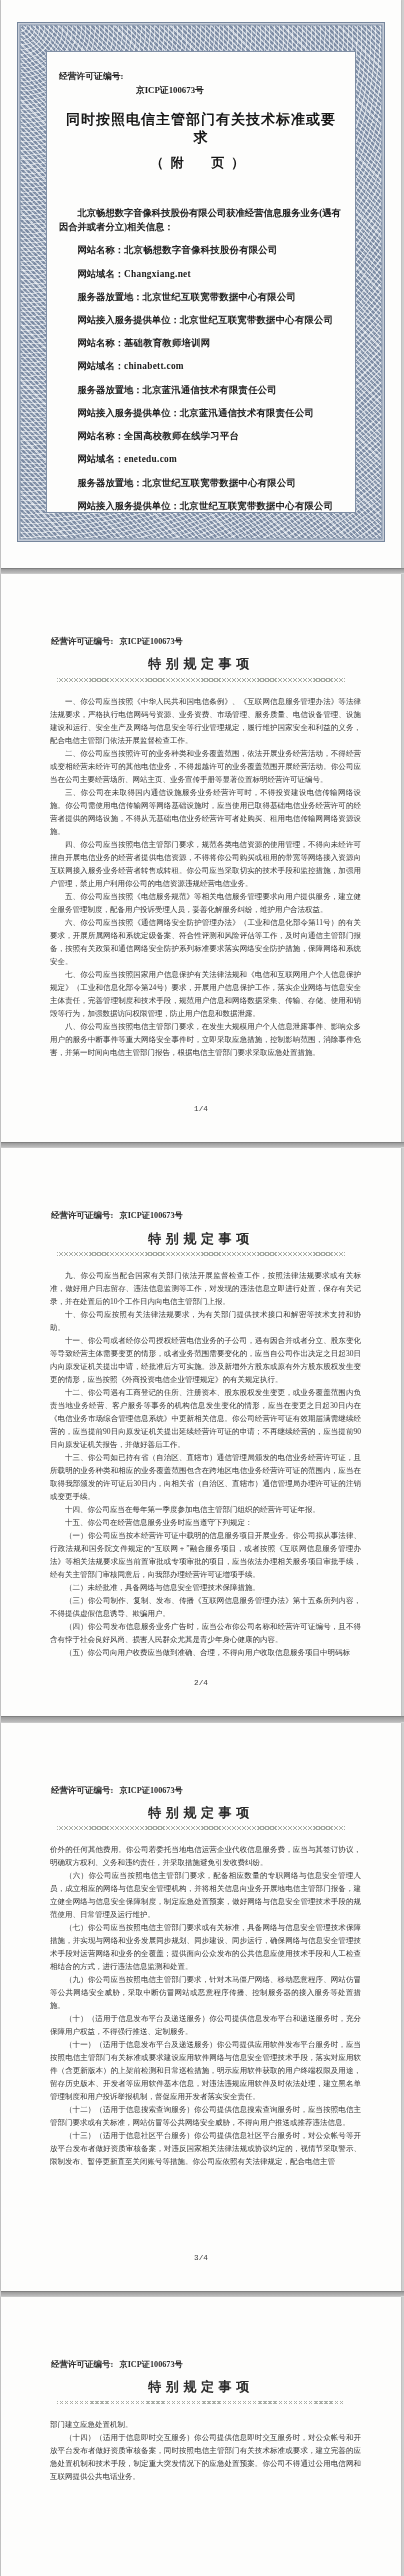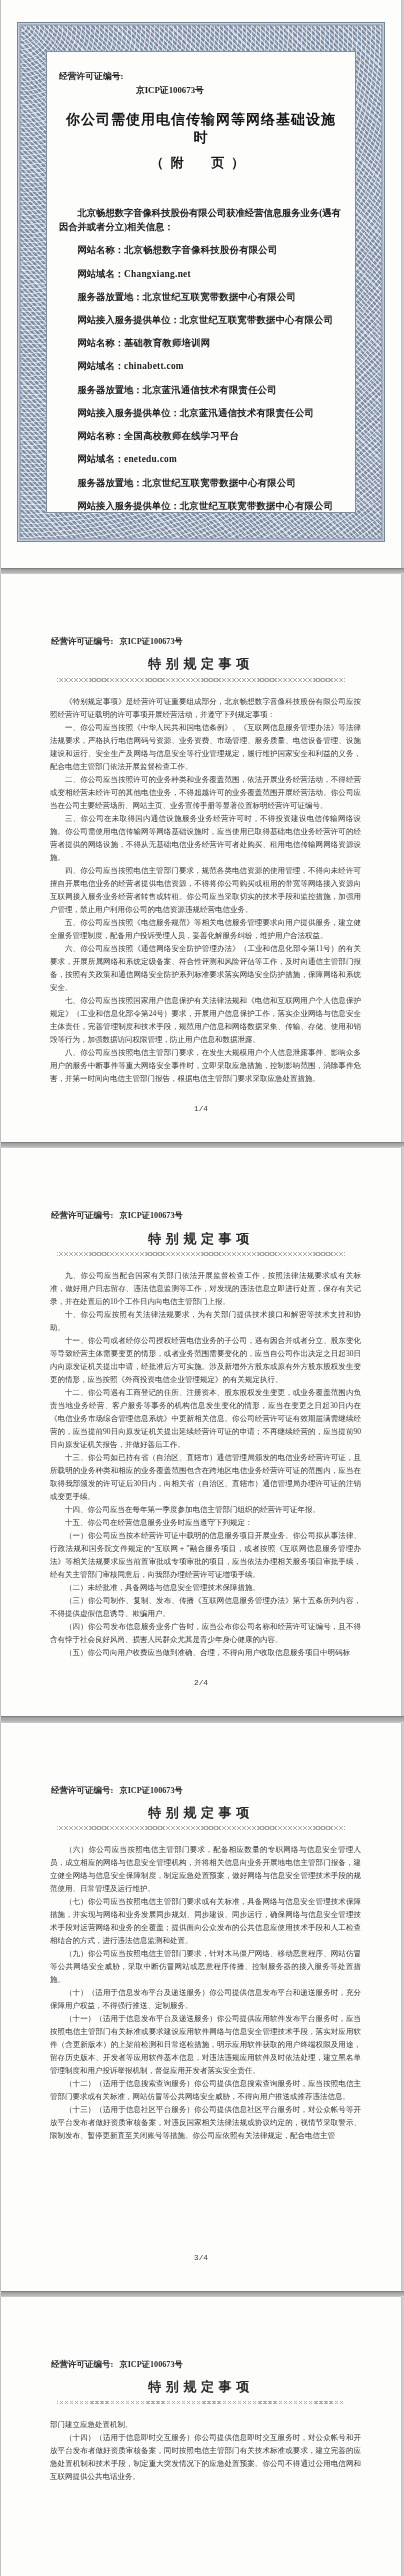--- a/index.html
+++ b/index.html
@@ -74,21 +74,21 @@
 </head>
 <body>
 
 <div class="doc">
 
   <div class="page cert">
     <div class="cert-frame">
       <div class="cert-inner">
         <div class="cert-no-label">经营许可证编号:</div>
         <div class="cert-no-value">京ICP证100673号</div>
-        <div class="cert-title">你公司需使用电信传输网等网络基础设施时</div>
+        <div class="cert-title">同时按照电信主管部门有关技术标准或要求</div>
         <div class="cert-title2">（附　页）</div>
         <div class="cert-intro">北京畅想数字音像科技股份有限公司获准经营信息服务业务(遇有因合并或者分立)相关信息：</div>
         <div class="cert-entries">
           <p class="cert-line"><span class="lbl">网站名称：</span><span class="latin">北京畅想数字音像科技股份有限公司</span></p>
             <p class="cert-line"><span class="lbl">网站域名：</span><span class="latin">Changxiang.net</span></p>
             <p class="cert-line"><span class="lbl">服务器放置地：</span><span class="latin">北京世纪互联宽带数据中心有限公司</span></p>
             <p class="cert-line"><span class="lbl">网站接入服务提供单位：</span><span class="latin">北京世纪互联宽带数据中心有限公司</span></p>
             <p class="cert-line"><span class="lbl">网站名称：</span><span class="latin">基础教育教师培训网</span></p>
             <p class="cert-line"><span class="lbl">网站域名：</span><span class="latin">chinabett.com</span></p>
             <p class="cert-line"><span class="lbl">服务器放置地：</span><span class="latin">北京蓝汛通信技术有限责任公司</span></p>
@@ -105,21 +105,20 @@
   <div class="sep"></div>
 
   <div class="page prov">
     <div class="prov-head">
       <span class="lbl">经营许可证编号:</span>
       <span class="num">京ICP证100673号</span>
     </div>
     <div class="prov-title">特别规定事项</div>
     <div class="zigzag"></div>
     <div class="prov-body">
-      <p class="para">《特别规定事项》是经营许可证重要组成部分，北京畅想数字音像科技股份有限公司应按照经营许可证载明的许可事项开展经营活动，并遵守下列规定事项：</p>
         <p class="para">一、你公司应当按照《中华人民共和国电信条例》、《互联网信息服务管理办法》等法律法规要求，严格执行电信网码号资源、业务资费、市场管理、服务质量、电信设备管理、设施建设和运行、安全生产及网络与信息安全等行业管理规定，履行维护国家安全和利益的义务，配合电信主管部门依法开展监督检查工作。</p>
         <p class="para">二、你公司应当按照许可的业务种类和业务覆盖范围，依法开展业务经营活动，不得经营或变相经营未经许可的其他电信业务，不得超越许可的业务覆盖范围开展经营活动。你公司应当在公司主要经营场所、网站主页、业务宣传手册等显著位置标明经营许可证编号。</p>
         <p class="para">三、你公司在未取得国内通信设施服务业务经营许可时，不得投资建设电信传输网络设施。你公司需使用电信传输网等网络基础设施时，应当使用已取得基础电信业务经营许可的经营者提供的网络设施，不得从无基础电信业务经营许可者处购买、租用电信传输网网络资源设施。</p>
         <p class="para">四、你公司应当按照电信主管部门要求，规范各类电信资源的使用管理，不得向未经许可擅自开展电信业务的经营者提供电信资源，不得将你公司购买或租用的带宽等网络接入资源向互联网接入服务业务经营者转售或转租。你公司应当采取切实的技术手段和监控措施，加强用户管理，禁止用户利用你公司的电信资源违规经营电信业务。</p>
         <p class="para">五、你公司应当按照《电信服务规范》等相关电信服务管理要求向用户提供服务，建立健全服务管理制度，配备用户投诉受理人员，妥善化解服务纠纷，维护用户合法权益。</p>
         <p class="para">六、你公司应当按照《通信网络安全防护管理办法》（工业和信息化部令第11号）的有关要求，开展所属网络和系统定级备案、符合性评测和风险评估等工作，及时向通信主管部门报备，按照有关政策和通信网络安全防护系列标准要求落实网络安全防护措施，保障网络和系统安全。</p>
         <p class="para">七、你公司应当按照国家用户信息保护有关法律法规和《电信和互联网用户个人信息保护规定》（工业和信息化部令第24号）要求，开展用户信息保护工作，落实企业网络与信息安全主体责任，完善管理制度和技术手段，规范用户信息和网络数据采集、传输、存储、使用和销毁等行为，加强数据访问权限管理，防止用户信息和数据泄露。</p>
         <p class="para">八、你公司应当按照电信主管部门要求，在发生大规模用户个人信息泄露事件、影响众多用户的服务中断事件等重大网络安全事件时，立即采取应急措施，控制影响范围，消除事件危害，并第一时间向电信主管部门报告，根据电信主管部门要求采取应急处置措施。</p>
     </div>
     <div class="page-num">1/4</div>
@@ -154,20 +153,21 @@
   <div class="sep"></div>
 
   <div class="page prov">
     <div class="prov-head">
       <span class="lbl">经营许可证编号:</span>
       <span class="num">京ICP证100673号</span>
     </div>
     <div class="prov-title">特别规定事项</div>
     <div class="zigzag"></div>
     <div class="prov-body">
+      <p class="para cont">价外的任何其他费用。你公司若委托当地电信运营企业代收信息服务费，应当与其签订协议，明确双方权利、义务和违约责任，并采取措施避免引发收费纠纷。</p>
         <p class="para">（六）你公司应当按照电信主管部门要求，配备相应数量的专职网络与信息安全管理人员，成立相应的网络与信息安全管理机构，并将相关信息向业务开展地电信主管部门报备，建立健全网络与信息安全保障制度，制定应急处置预案，做好网络与信息安全管理技术手段的规范使用、日常管理及运行维护。</p>
         <p class="para">（七）你公司应当按照电信主管部门要求或有关标准，具备网络与信息安全管理技术保障措施，并实现与网络和业务发展同步规划、同步建设、同步运行，确保网络与信息安全管理技术手段对运营网络和业务的全覆盖；提供面向公众发布的公共信息应使用技术手段和人工检查相结合的方式，进行违法信息监测和处置。</p>
         <p class="para">（九）你公司应当按照电信主管部门要求，针对木马僵尸网络、移动恶意程序、网站仿冒等公共网络安全威胁，采取中断仿冒网站或恶意程序传播、控制服务器的接入服务等处置措施。</p>
         <p class="para">（十）（适用于信息发布平台及递送服务）你公司提供信息发布平台和递送服务时，充分保障用户权益，不得强行推送、定制服务。</p>
         <p class="para">（十一）（适用于信息发布平台及递送服务）你公司提供应用软件发布平台服务时，应当按照电信主管部门有关标准或要求建设应用软件网络与信息安全管理技术手段，落实对应用软件（含更新版本）的上架前检测和日常巡检措施，明示应用软件获取的用户终端权限及用途，留存历史版本、开发者等应用软件基本信息，对违法违规应用软件及时依法处理，建立黑名单管理制度和用户投诉举报机制，督促应用开发者落实安全责任。</p>
         <p class="para">（十二）（适用于信息搜索查询服务）你公司提供信息搜索查询服务时，应当按照电信主管部门要求或有关标准，网站仿冒等公共网络安全威胁，不得向用户推送或推荐违法信息。</p>
         <p class="para">（十三）（适用于信息社区平台服务）你公司提供信息社区平台服务时，对公众帐号等开放平台发布者做好资质审核备案，对违反国家相关法律法规或协议约定的，视情节采取警示、限制发布、暂停更新直至关闭账号等措施。你公司应依照有关法律规定，配合电信主管</p>
     </div>
     <div class="page-num">3/4</div>
   </div>

